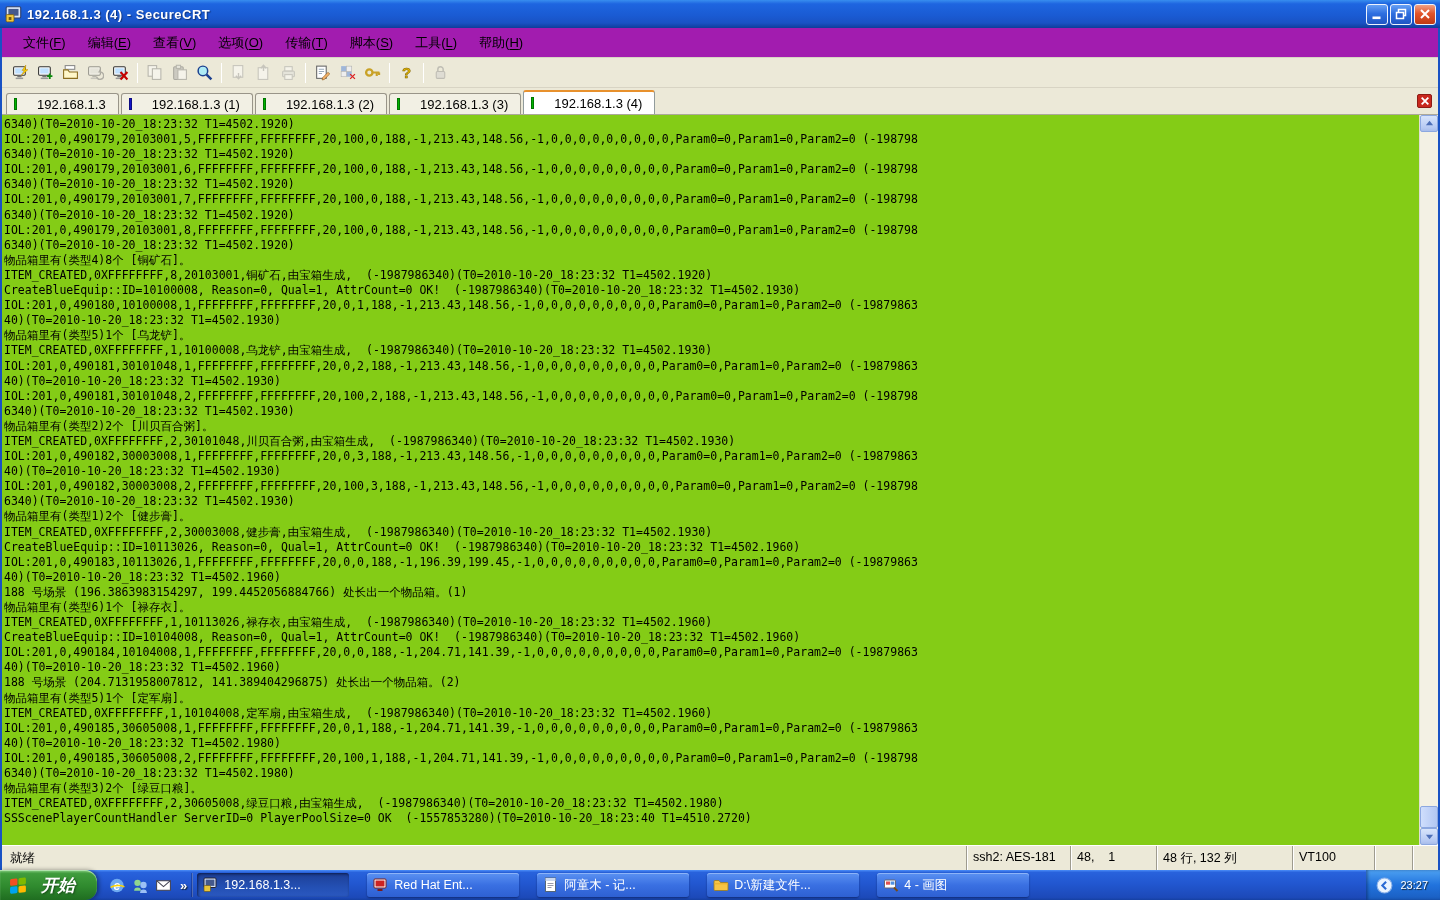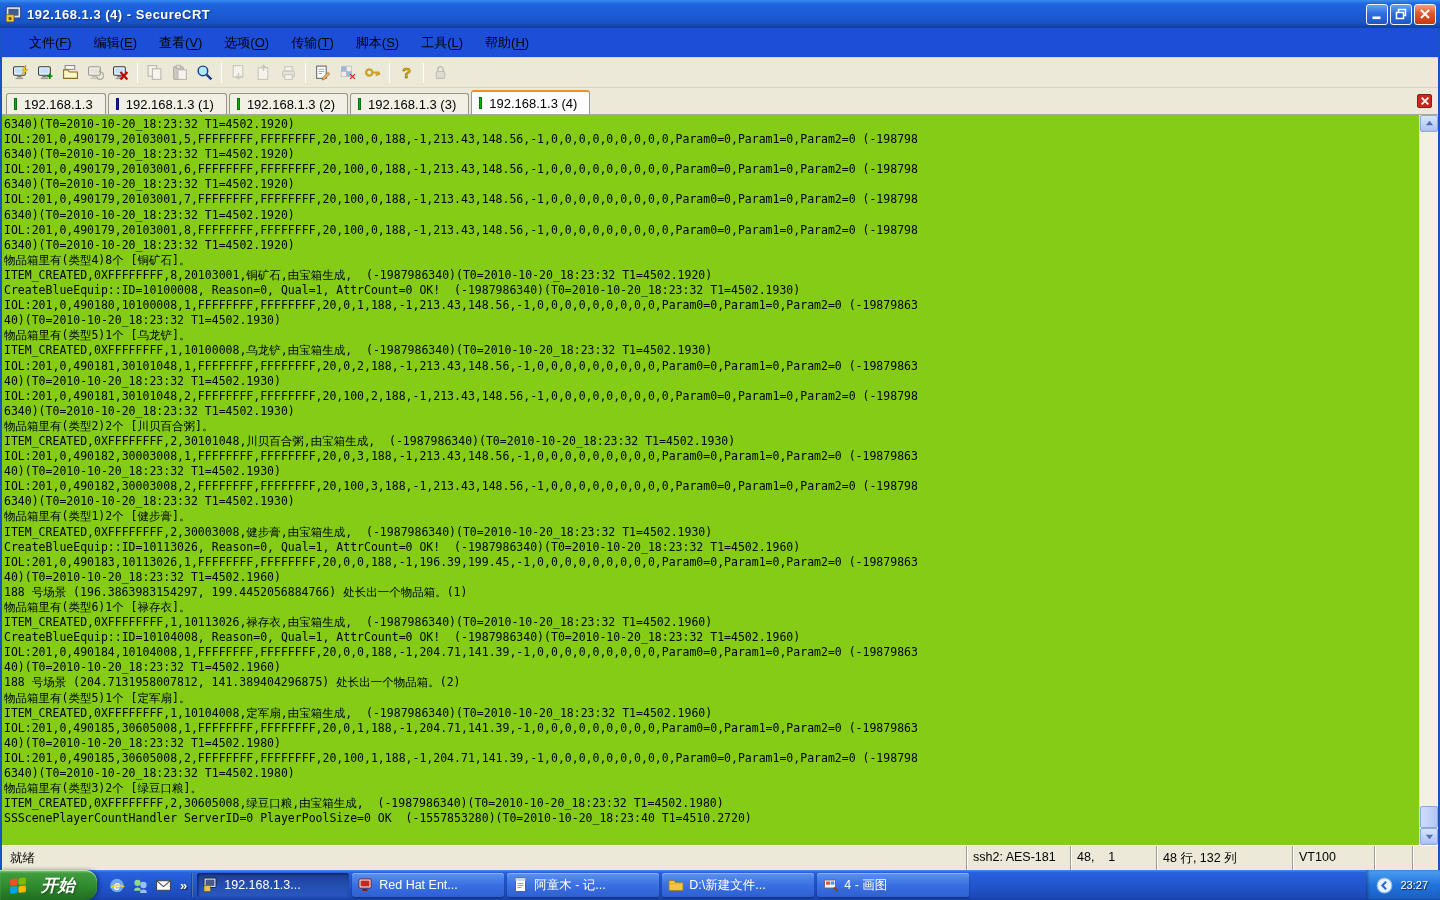--- a/index.html
+++ b/index.html
@@ -17,36 +17,36 @@
   .win-btns { display:flex; gap:2px; }
   .wbtn { width:22px; height:21px; border-radius:3px; border:1px solid #eef3fd; display:flex;
     align-items:center; justify-content:center;
     background:linear-gradient(180deg,#68a0f4 0%,#2e6fe0 45%,#1f56c4 100%); }
   .wbtn.close { background:linear-gradient(180deg,#f0a184 0%,#e2542a 45%,#c13a14 100%); }
 
   
   .winbody { flex:1; display:flex; flex-direction:column; border-left:2px solid #1952c4;
     border-right:2px solid #1952c4; background:#ece9d8; min-height:0; }
 
-  .menubar { height:30px; flex:0 0 30px; display:flex; align-items:center; padding-left:16px;
-    background:#1d4ed8; border-bottom:1px solid #d8d4c4; }
+  .menubar { height:30px; flex:0 0 30px; display:flex; align-items:center; padding-left:10px;
+    background:#a21caf; border-bottom:1px solid #d8d4c4; }
   .menu-item { padding:4px 11px; color:#000; cursor:default; white-space:nowrap; font-size:13px; }
   .menu-item u { text-underline-offset:2px; }
 
   .toolbar { height:30px; flex:0 0 30px; display:flex; align-items:center; padding-left:6px;
     background:#ece9d8; border-bottom:1px solid #d8d4c4; }
   .tbtn { width:25px; height:25px; display:flex; align-items:center; justify-content:center;
     border:1px solid transparent; border-radius:2px; }
   .tbtn.disabled svg { filter:grayscale(1) opacity(.45); }
   .tsep { width:1px; height:20px; background:#aca899; border-right:1px solid #fff; margin:0 4px; }
 
   
   .tabbar { height:27px; flex:0 0 27px; display:flex; align-items:flex-end; padding:3px 4px 0 4px;
     background:#ece9d8; border-bottom:1px solid #aca899; position:relative; }
-  .tab { height:21px; display:flex; align-items:center; gap:7px; padding:0 12px 0 7px;
+  .tab { height:21px; display:flex; align-items:center; gap:20px; padding:0 12px 0 7px;
     background:#f2f0e4; border:1px solid #999589; border-bottom:none; border-radius:3px 3px 0 0;
     margin-right:2px; font-size:13px; white-space:nowrap; cursor:default; }
   .tab.active { height:24px; background:#fff; border-color:#919b9c; border-top:2px solid #e8912d;
     padding-top:0; font-size:13px; }
   .tab-ind { width:3px; height:12px; border:1px solid rgba(0,0,0,.35); }
   .tab-close { position:absolute; right:6px; top:6px; width:15px; height:14px; background:#c8281e;
     border:1px solid #8e1b14; border-radius:2px; display:flex; align-items:center; justify-content:center; }
 
   
   .terminal { flex:1; position:relative; background:#fff; min-height:0; }
@@ -78,21 +78,21 @@
     background:linear-gradient(180deg,#7ec77a 0%,#3f9c3c 12%,#2f8a2e 55%,#1f6d20 100%);
     border-radius:0 12px 12px 0; box-shadow:2px 0 4px rgba(0,0,0,.4), inset 0 1px 1px #b8e6b4;
     color:#fff; font-weight:bold; font-style:italic; font-size:17px;
     text-shadow:1px 1px 2px #1a4d1a; cursor:pointer; }
   .quicklaunch { display:flex; align-items:center; gap:3px; padding:0 6px 0 10px; }
   .ql { width:20px; height:20px; display:flex; align-items:center; justify-content:center; cursor:pointer; }
   .ql-overflow { color:#fff; font-size:13px; font-weight:bold; cursor:pointer; margin-left:1px;
     text-shadow:1px 1px 1px #123; }
   .tb-div { width:2px; height:24px; margin:0 4px; background:rgba(0,0,30,.25);
     border-right:1px solid rgba(255,255,255,.25); }
-  .taskbtns { display:flex; gap:3px; align-items:center; }
+  .taskbtns { display:flex; gap:18px; align-items:center; }
   .taskbtn { width:152px; height:24px; display:flex; align-items:center; gap:5px; padding:0 6px;
     border-radius:3px; background:linear-gradient(180deg,#5b92f2 0%,#3a70e2 50%,#2e60d2 100%);
     box-shadow:inset 0 1px 0 #8db4f8, 0 1px 2px rgba(0,0,20,.4);
     color:#fff; font-size:12.5px; cursor:pointer; }
   .taskbtn .tlabel { white-space:nowrap; overflow:hidden; text-overflow:clip; }
   .taskbtn.active { background:linear-gradient(180deg,#1d3f96 0%,#2450b4 60%,#2a58c0 100%);
     box-shadow:inset 1px 1px 3px rgba(0,0,20,.6); }
   .tray { margin-left:auto; height:30px; display:flex; align-items:center; gap:7px; padding:0 12px 0 10px;
     background:linear-gradient(180deg,#4da1f2 0%,#2173dd 50%,#1a5dc0 100%);
     box-shadow:inset 2px 0 3px rgba(0,0,40,.35); }

